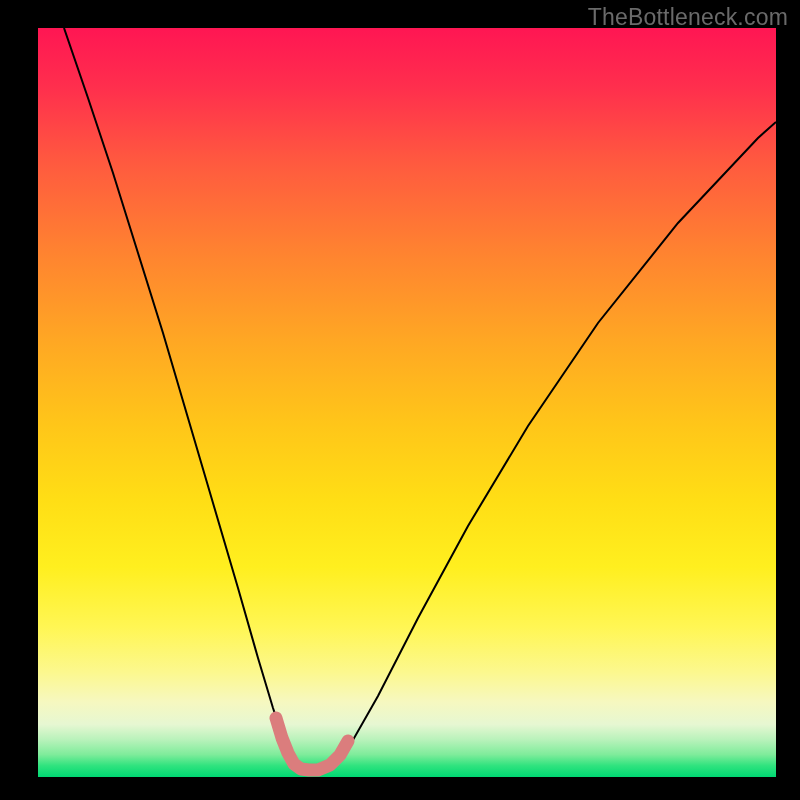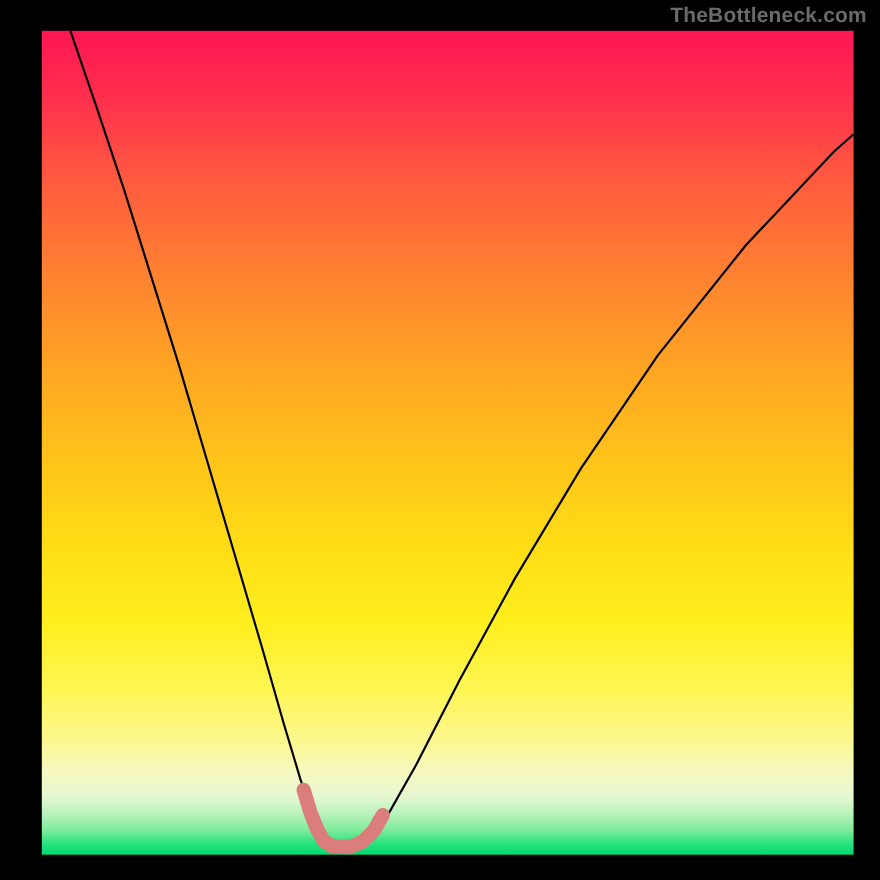--- a/index.html
+++ b/index.html
@@ -50,23 +50,23 @@
       #7fec9b 97%,
       #2fe37e 98.5%,
       #00d873 100%
     );
   }
   .watermark {
     position: absolute;
     top: 4px;
     right: 12px;
     color: #6a6a6a;
-    font-size: 19px;
+    font-size: 23px;
     letter-spacing: 0.2px;
-    font-weight: 700;
+    font-weight: 400;
   }
   svg.curve {
     position: absolute;
     left: 0;
     top: 0;
     width: 100%;
     height: 100%;
   }
 </style>
 </head>

